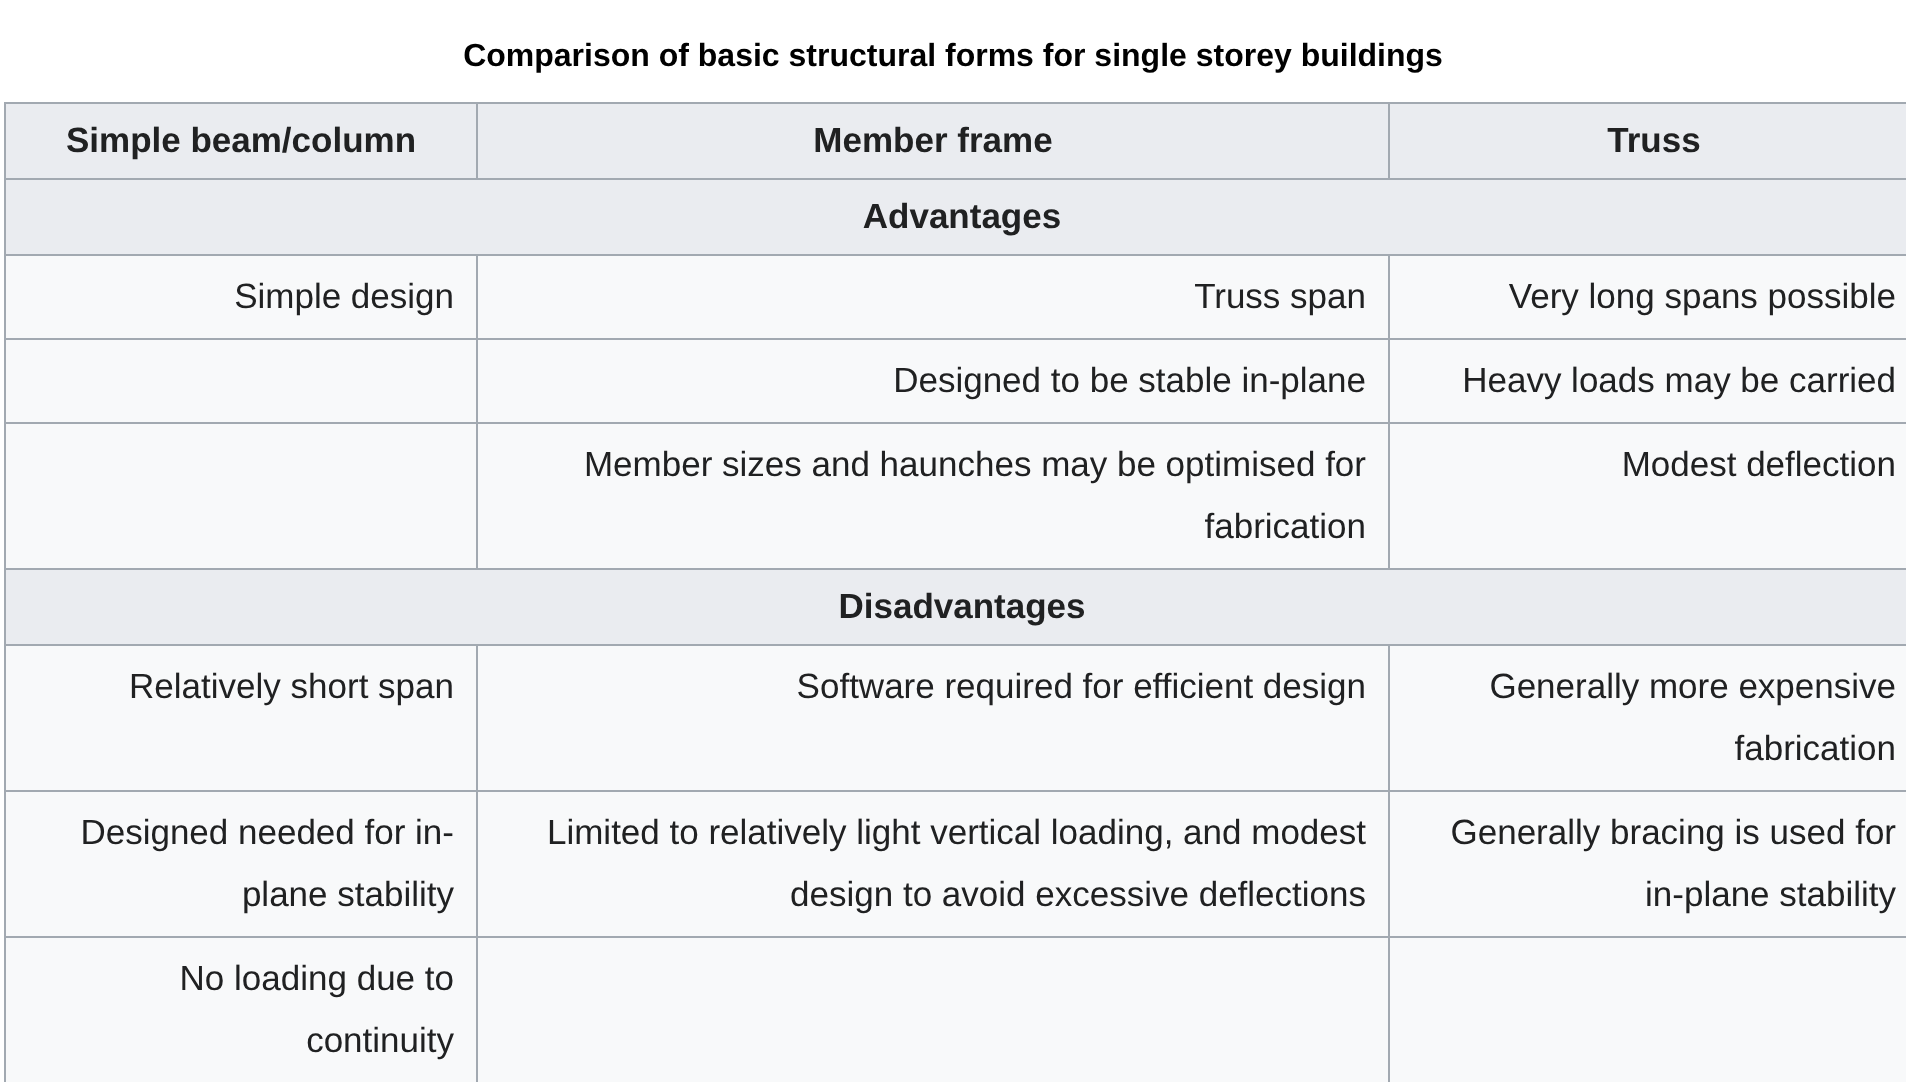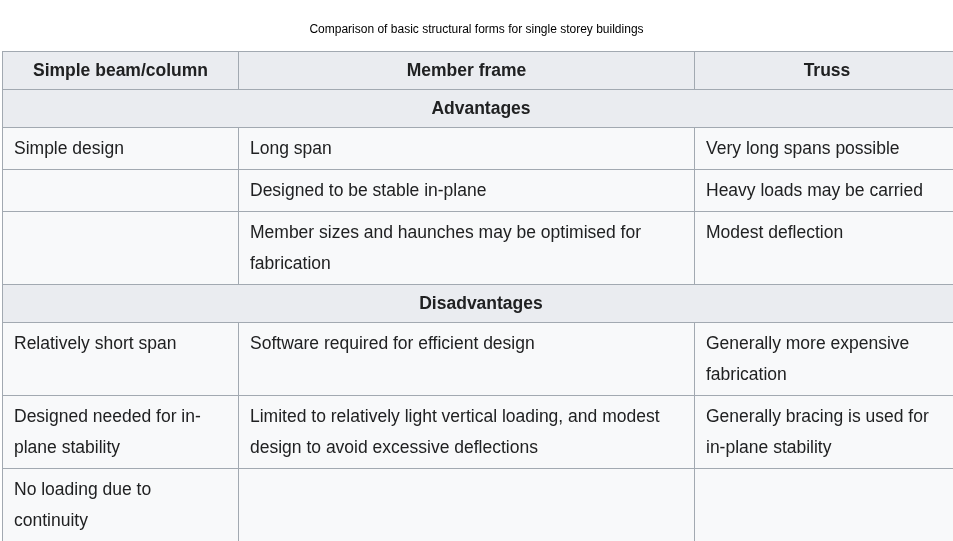--- a/index.html
+++ b/index.html
@@ -13,22 +13,22 @@
     margin: 0;
     padding: 0;
     background: var(--page-bg);
     width: 953px;
     height: 541px;
     overflow: hidden;
     font-family: "Liberation Sans", "DejaVu Sans", sans-serif;
     color: var(--text);
   }
   .table-title {
-    font-size: 12px;
-    font-weight: normal;
+    font-size: 16px;
+    font-weight: bold;
     text-align: center;
     margin: 18px 0 11px 0;
     line-height: 22px;
     color: #000;
   }
   table.wikitable {
     border-collapse: collapse;
     table-layout: fixed;
     width: 958px;
     margin-left: 2px;
@@ -44,21 +44,21 @@
     vertical-align: top;
     overflow: hidden;
   }
   table.wikitable th {
     background: var(--header-bg);
     text-align: center;
     font-weight: bold;
     padding: 3px 11px;
   }
   table.wikitable td {
-    text-align: left;
+    text-align: right;
     font-weight: normal;
     padding: 5px 11px;
   }
 </style>
 </head>
 <body>
 
 <div class="page">
 
   <div class="table-title">Comparison of basic structural forms for single storey buildings</div>
@@ -75,21 +75,21 @@
         <th>Member frame</th>
         <th>Truss</th>
       </tr>
     </thead>
     <tbody>
       <tr>
         <th colspan="3">Advantages</th>
       </tr>
       <tr>
         <td>Simple design</td>
-        <td>Long span</td>
+        <td>Truss span</td>
         <td>Very long spans possible</td>
       </tr>
       <tr>
         <td></td>
         <td>Designed to be stable in-plane</td>
         <td>Heavy loads may be carried</td>
       </tr>
       <tr>
         <td></td>
         <td>Member sizes and haunches may be optimised for fabrication</td>

